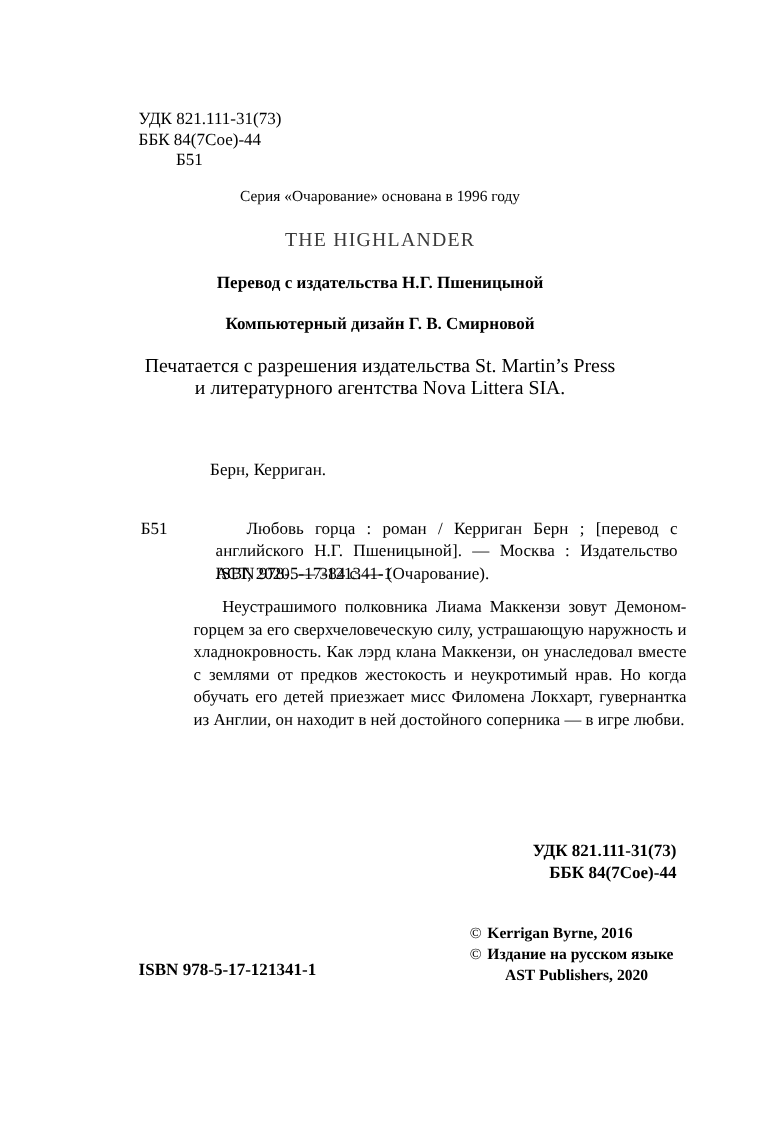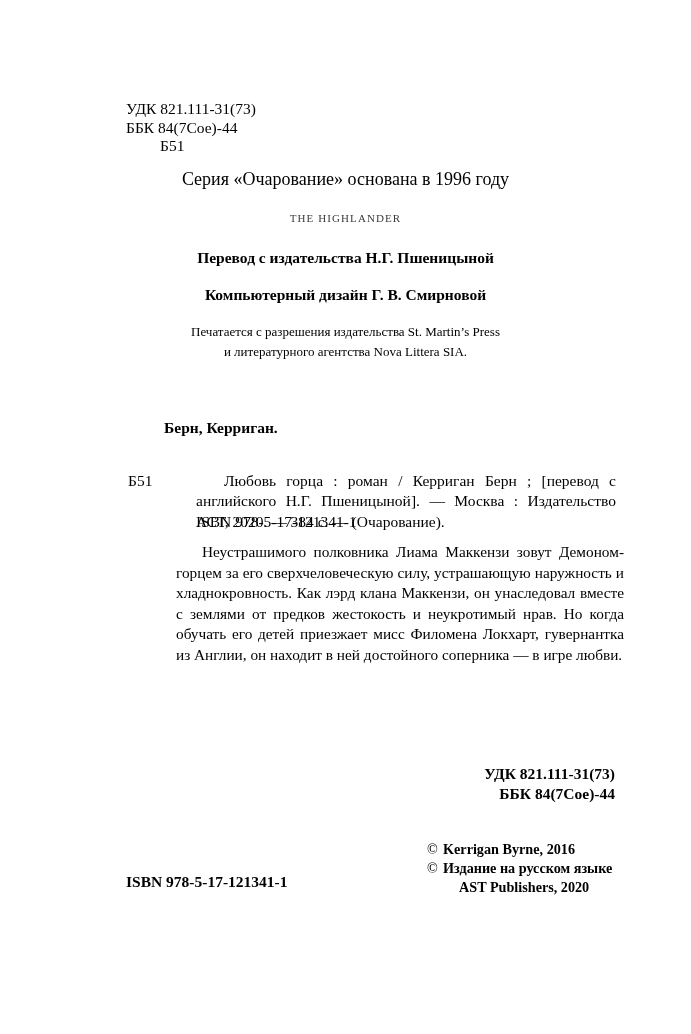--- a/index.html
+++ b/index.html
@@ -38,65 +38,65 @@
 
   
   .center-block {
     position: absolute;
     left: 60px;
     right: 60px;
     top: 170px;
     text-align: center;
   }
   .series-line {
-    font-size: 18px;
+    font-size: 14px;
     line-height: 19px;
     margin-bottom: 19px;
   }
   .author-en {
     font-size: 15px;
     line-height: 19px;
     margin-bottom: 18px;
   }
   .title-en {
-    font-size: 11px;
+    font-size: 18px;
     line-height: 20px;
     letter-spacing: 1.1px;
     color: #3a3a3a;
     margin-bottom: 20px;
   }
   .credit {
     font-size: 15.5px;
     line-height: 19px;
     font-weight: bold;
     margin-bottom: 18px;
   }
   .credit .nm {
   }
   .permission {
-    font-size: 13px;
+    font-size: 18px;
     line-height: 20px;
     margin-top: 4px;
   }
   .permission .l2 {
     display: block;
   }
 
   
   .bib {
     position: absolute;
     left: 128px;
     top: 418px;
     width: 488px;
     font-size: 15.5px;
     line-height: 20.5px;
   }
   .bib-author {
-    font-weight: bold;
-    margin-left: 36px;
+    font-weight: normal;
+    margin-left: 63px;
     margin-bottom: 1px;
   }
   .bib-body {
     position: relative;
     padding-left: 68px;
   }
   .bib-index {
     position: absolute;
     left: 0;
     top: 0;

